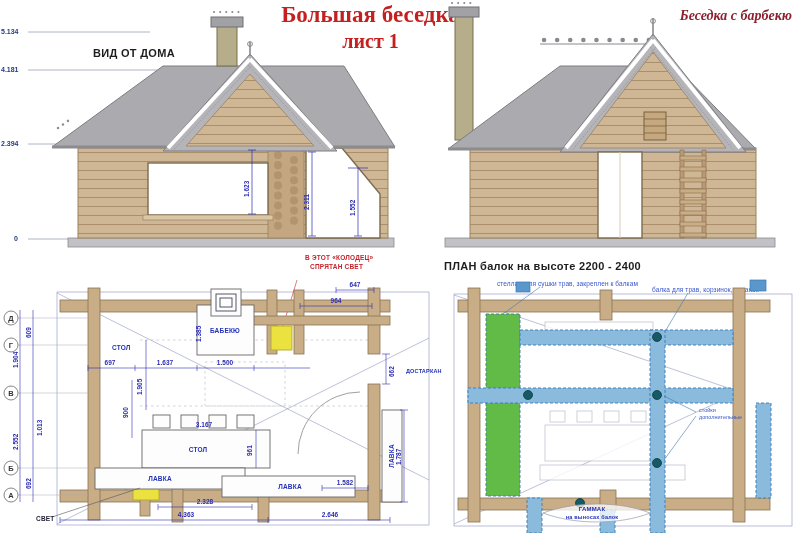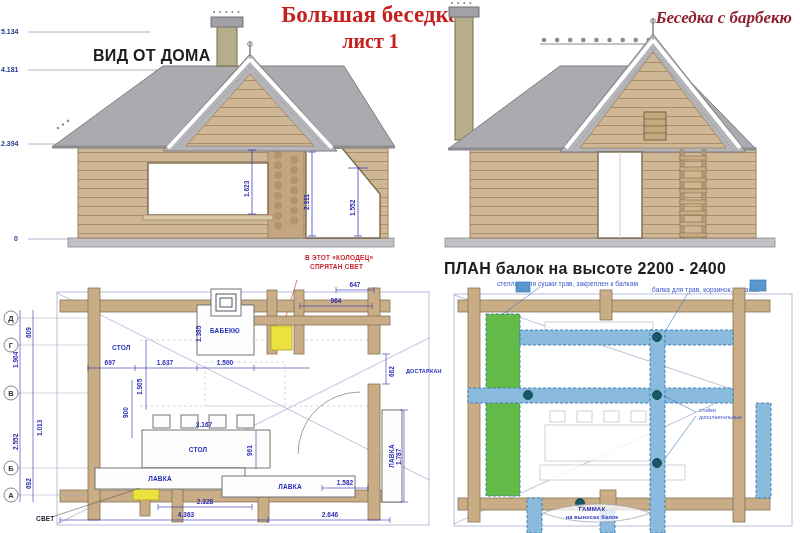--- a/index.html
+++ b/index.html
@@ -8,22 +8,22 @@
 #canvas{position:relative;width:800px;height:533px;background:#fff;overflow:hidden}
 .abs{position:absolute}
 svg{position:absolute;overflow:visible}
 svg text{font-family:"Liberation Sans",sans-serif}
 .dim{font-size:6.5px;font-weight:bold;fill:#2b2bb4}
 .flabel{font-size:6.5px;font-weight:bold;fill:#2330b8;letter-spacing:.2px}
 .axisl{font-size:7.5px;font-weight:bold;fill:#333}
 .scale{font-size:7px;font-weight:bold;fill:#253a8a}
 .tinyb{font-size:5.5px;fill:#3956c9}
 .t-main{color:#c42020;font-family:"Liberation Serif",serif;font-weight:bold;text-align:center}
-.t-corner{color:#8e2130;font-family:"Liberation Serif",serif;font-weight:bold;font-style:italic;font-size:17px;text-align:right}
-.t-head{color:#1d1d1d;font-weight:bold;font-size:16px;letter-spacing:.3px}
+.t-corner{color:#8e2130;font-family:"Liberation Serif",serif;font-weight:bold;font-style:italic;font-size:14px;text-align:right}
+.t-head{color:#1d1d1d;font-weight:bold;font-size:11px;letter-spacing:.3px}
 .t-note{color:#3956c9;font-size:6.5px;letter-spacing:.1px}
 .t-well{color:#c4242e;font-size:6.5px;font-weight:bold;letter-spacing:.2px}
 </style>
 </head>
 <body>
 
 <div id="canvas">
 
   <div class="abs t-main" style="left:253px;top:2px;width:235px;font-size:23px;line-height:26px">Большая беседка</div>
   <div class="abs t-main" style="left:253px;top:30px;width:235px;font-size:20px">лист 1</div>

